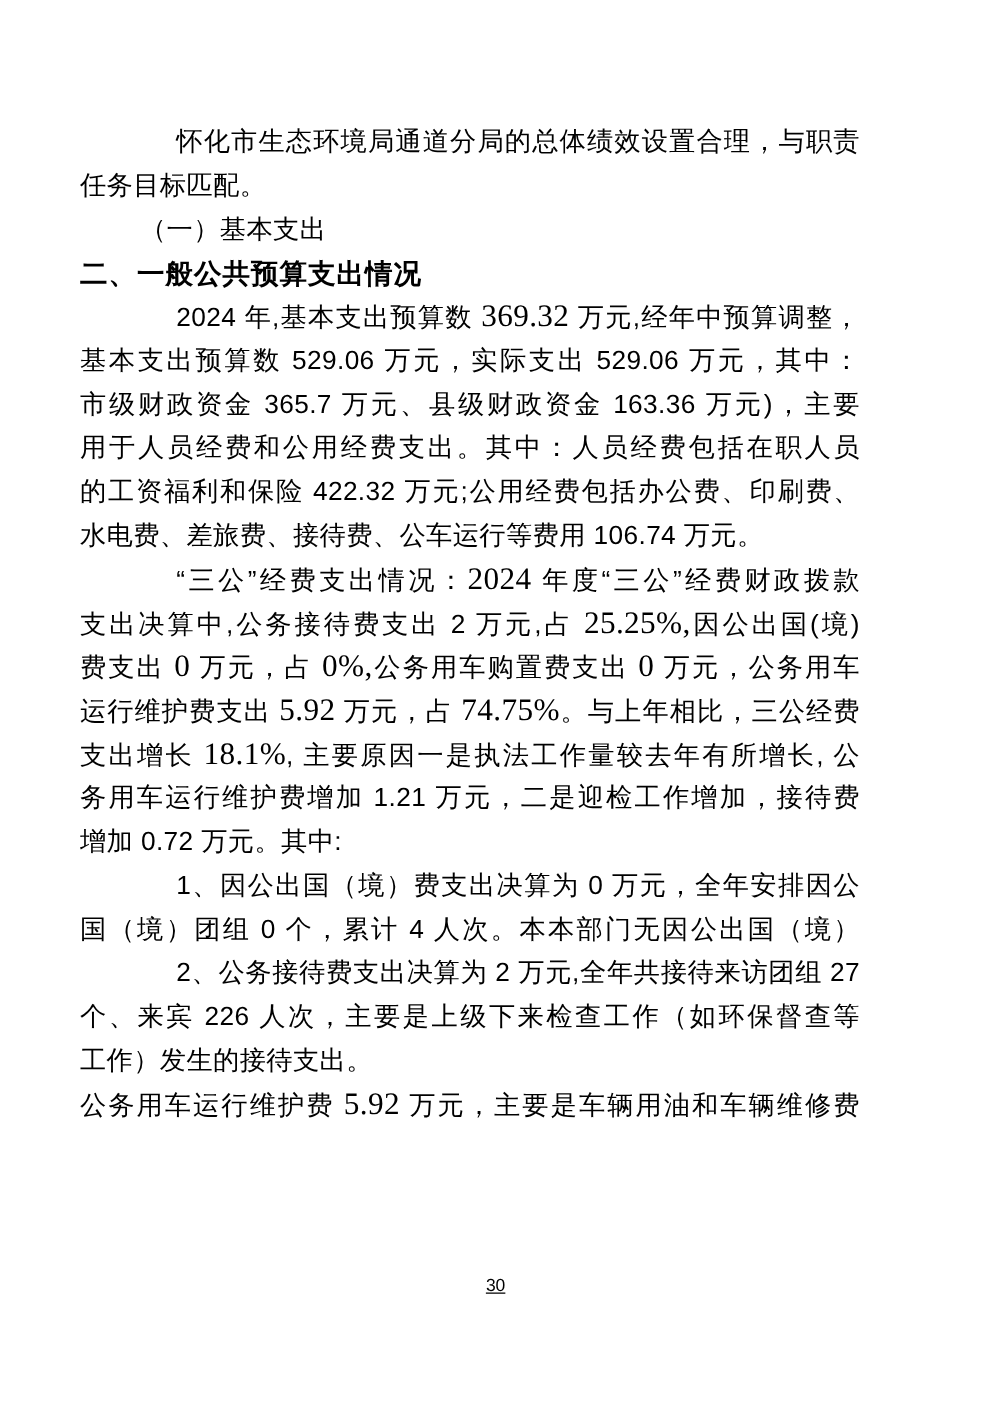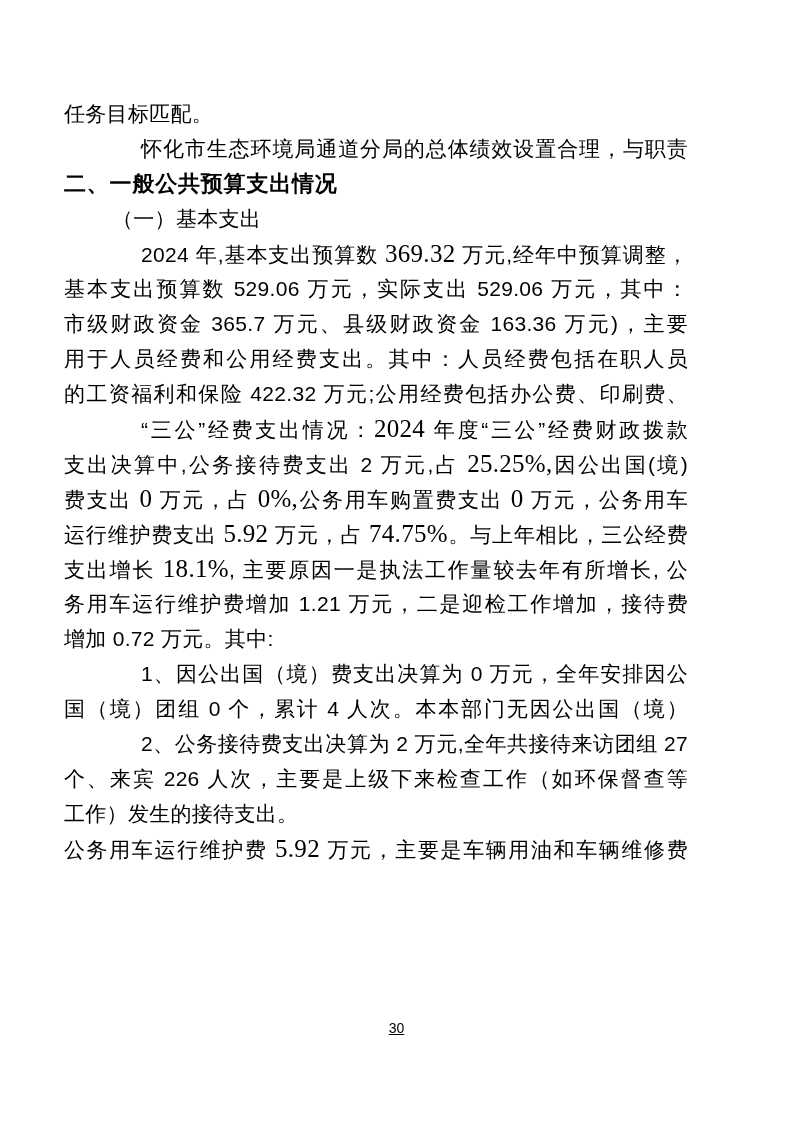--- a/index.html
+++ b/index.html
@@ -50,29 +50,30 @@
     font-size: 14px;
     font-family: "Liberation Sans", sans-serif;
     text-decoration: underline;
   }
 </style>
 </head>
 <body>
 
 <div class="page">
   <div class="doc" id="doc">
+      <div class="line pf j"><span>怀化市生态环境局通道分局的总体绩效设置合理，与职责</span></div>
       <div class="line"><span>任务目标匹配。</span></div>
-      <div class="line pf j"><span>怀化市生态环境局通道分局的总体绩效设置合理，与职责</span></div>
+      <div class="line sf"><span>（一）基本支出</span></div>
       <div class="line h"><span>二、一般公共预算支出情况</span></div>
-      <div class="line sf"><span>（一）基本支出</span></div>
       <div class="line pf j"><span>2024 年,基本支出预算数 </span><span class="t">369.32</span><span> 万元,经年中预算调整，</span></div>
       <div class="line j"><span>基本支出预算数 529.06 万元，实际支出 529.06 万元，其中：</span></div>
       <div class="line j"><span>市级财政资金 365.7 万元、县级财政资金 163.36 万元)，主要</span></div>
       <div class="line j"><span>用于人员经费和公用经费支出。其中：人员经费包括在职人员</span></div>
       <div class="line j"><span>的工资福利和保险 422.32 万元;公用经费包括办公费、印刷费、</span></div>
+      <div class="line"><span>水电费、差旅费、接待费、公车运行等费用 106.74 万元。</span></div>
       <div class="line pf j"><span>“三公”经费支出情况：</span><span class="t">2024</span><span> 年度“三公”经费财政拨款</span></div>
       <div class="line j"><span>支出决算中,公务接待费支出 2 万元,占 </span><span class="t">25.25%,</span><span>因公出国(境)</span></div>
       <div class="line j"><span>费支出 </span><span class="t">0</span><span> 万元，占 </span><span class="t">0%,</span><span>公务用车购置费支出 </span><span class="t">0</span><span> 万元，公务用车</span></div>
       <div class="line j"><span>运行维护费支出 </span><span class="t">5.92</span><span> 万元，占 </span><span class="t">74.75%</span><span>。与上年相比，三公经费</span></div>
       <div class="line j"><span>支出增长 </span><span class="t">18.1%</span><span>, 主要原因一是执法工作量较去年有所增长, 公</span></div>
       <div class="line j"><span>务用车运行维护费增加 1.21 万元，二是迎检工作增加，接待费</span></div>
       <div class="line"><span>增加 0.72 万元。其中:</span></div>
       <div class="line pf j"><span>1、因公出国（境）费支出决算为 0 万元，全年安排因公出</span></div>
       <div class="line j"><span>国（境）团组 0 个，累计 4 人次。本本部门无因公出国（境）</span></div>
       <div class="line pf j"><span>2、公务接待费支出决算为 2 万元,全年共接待来访团组 27</span></div>

